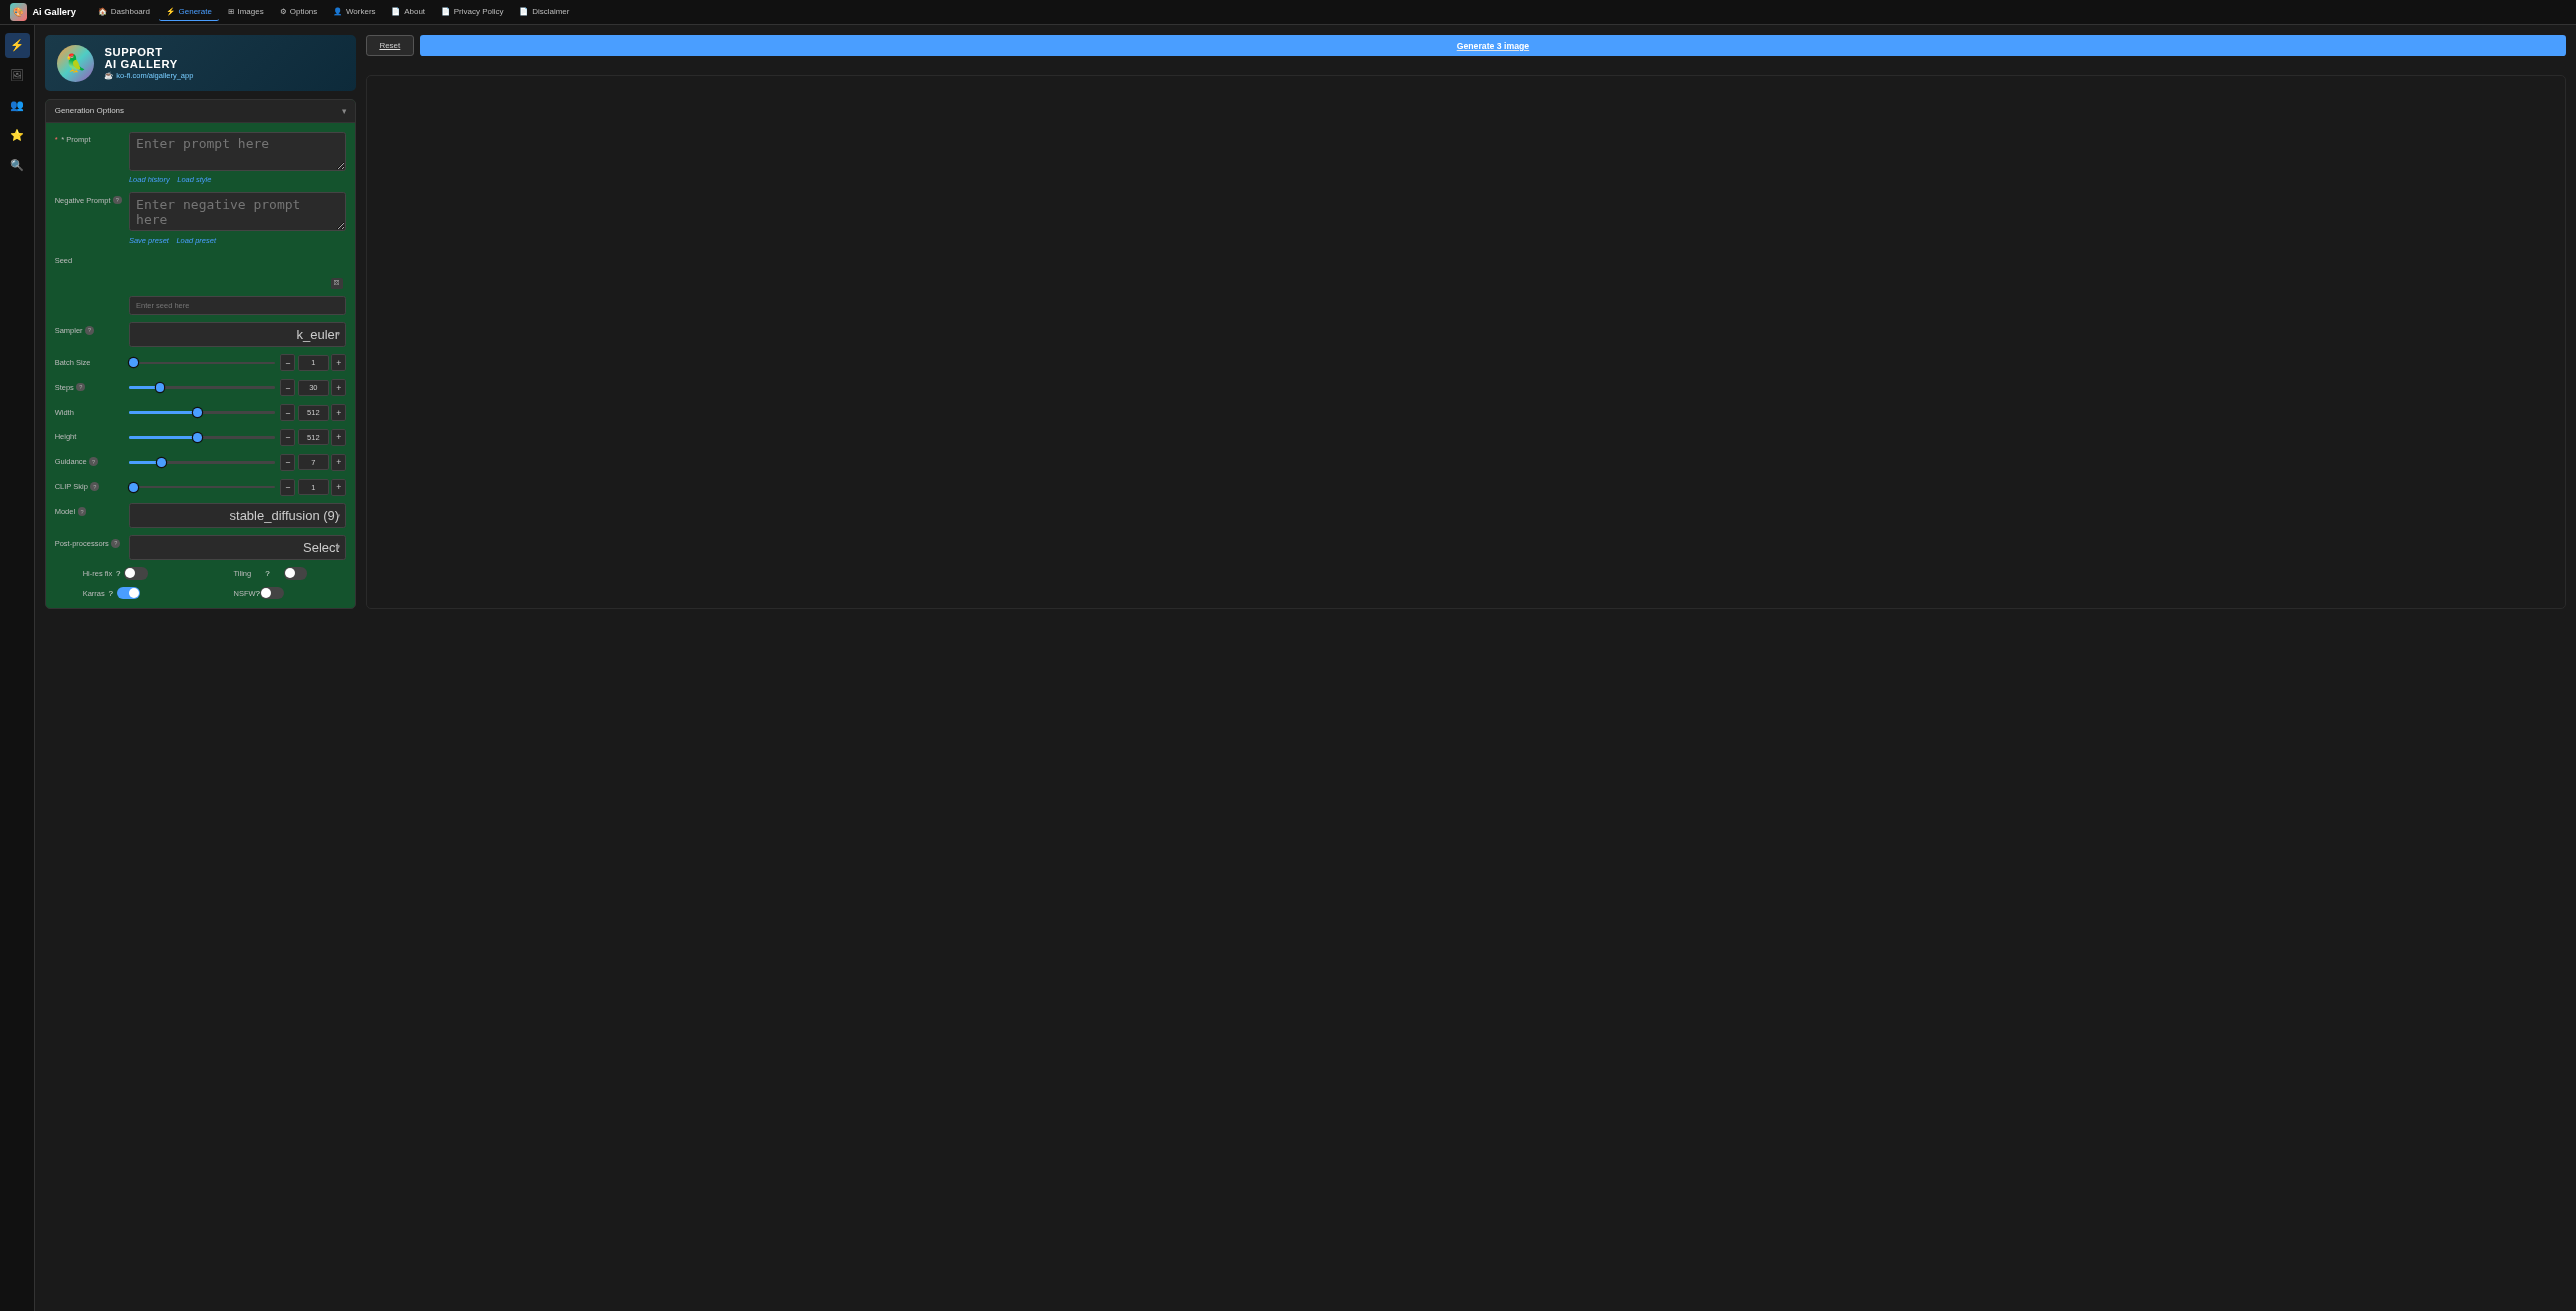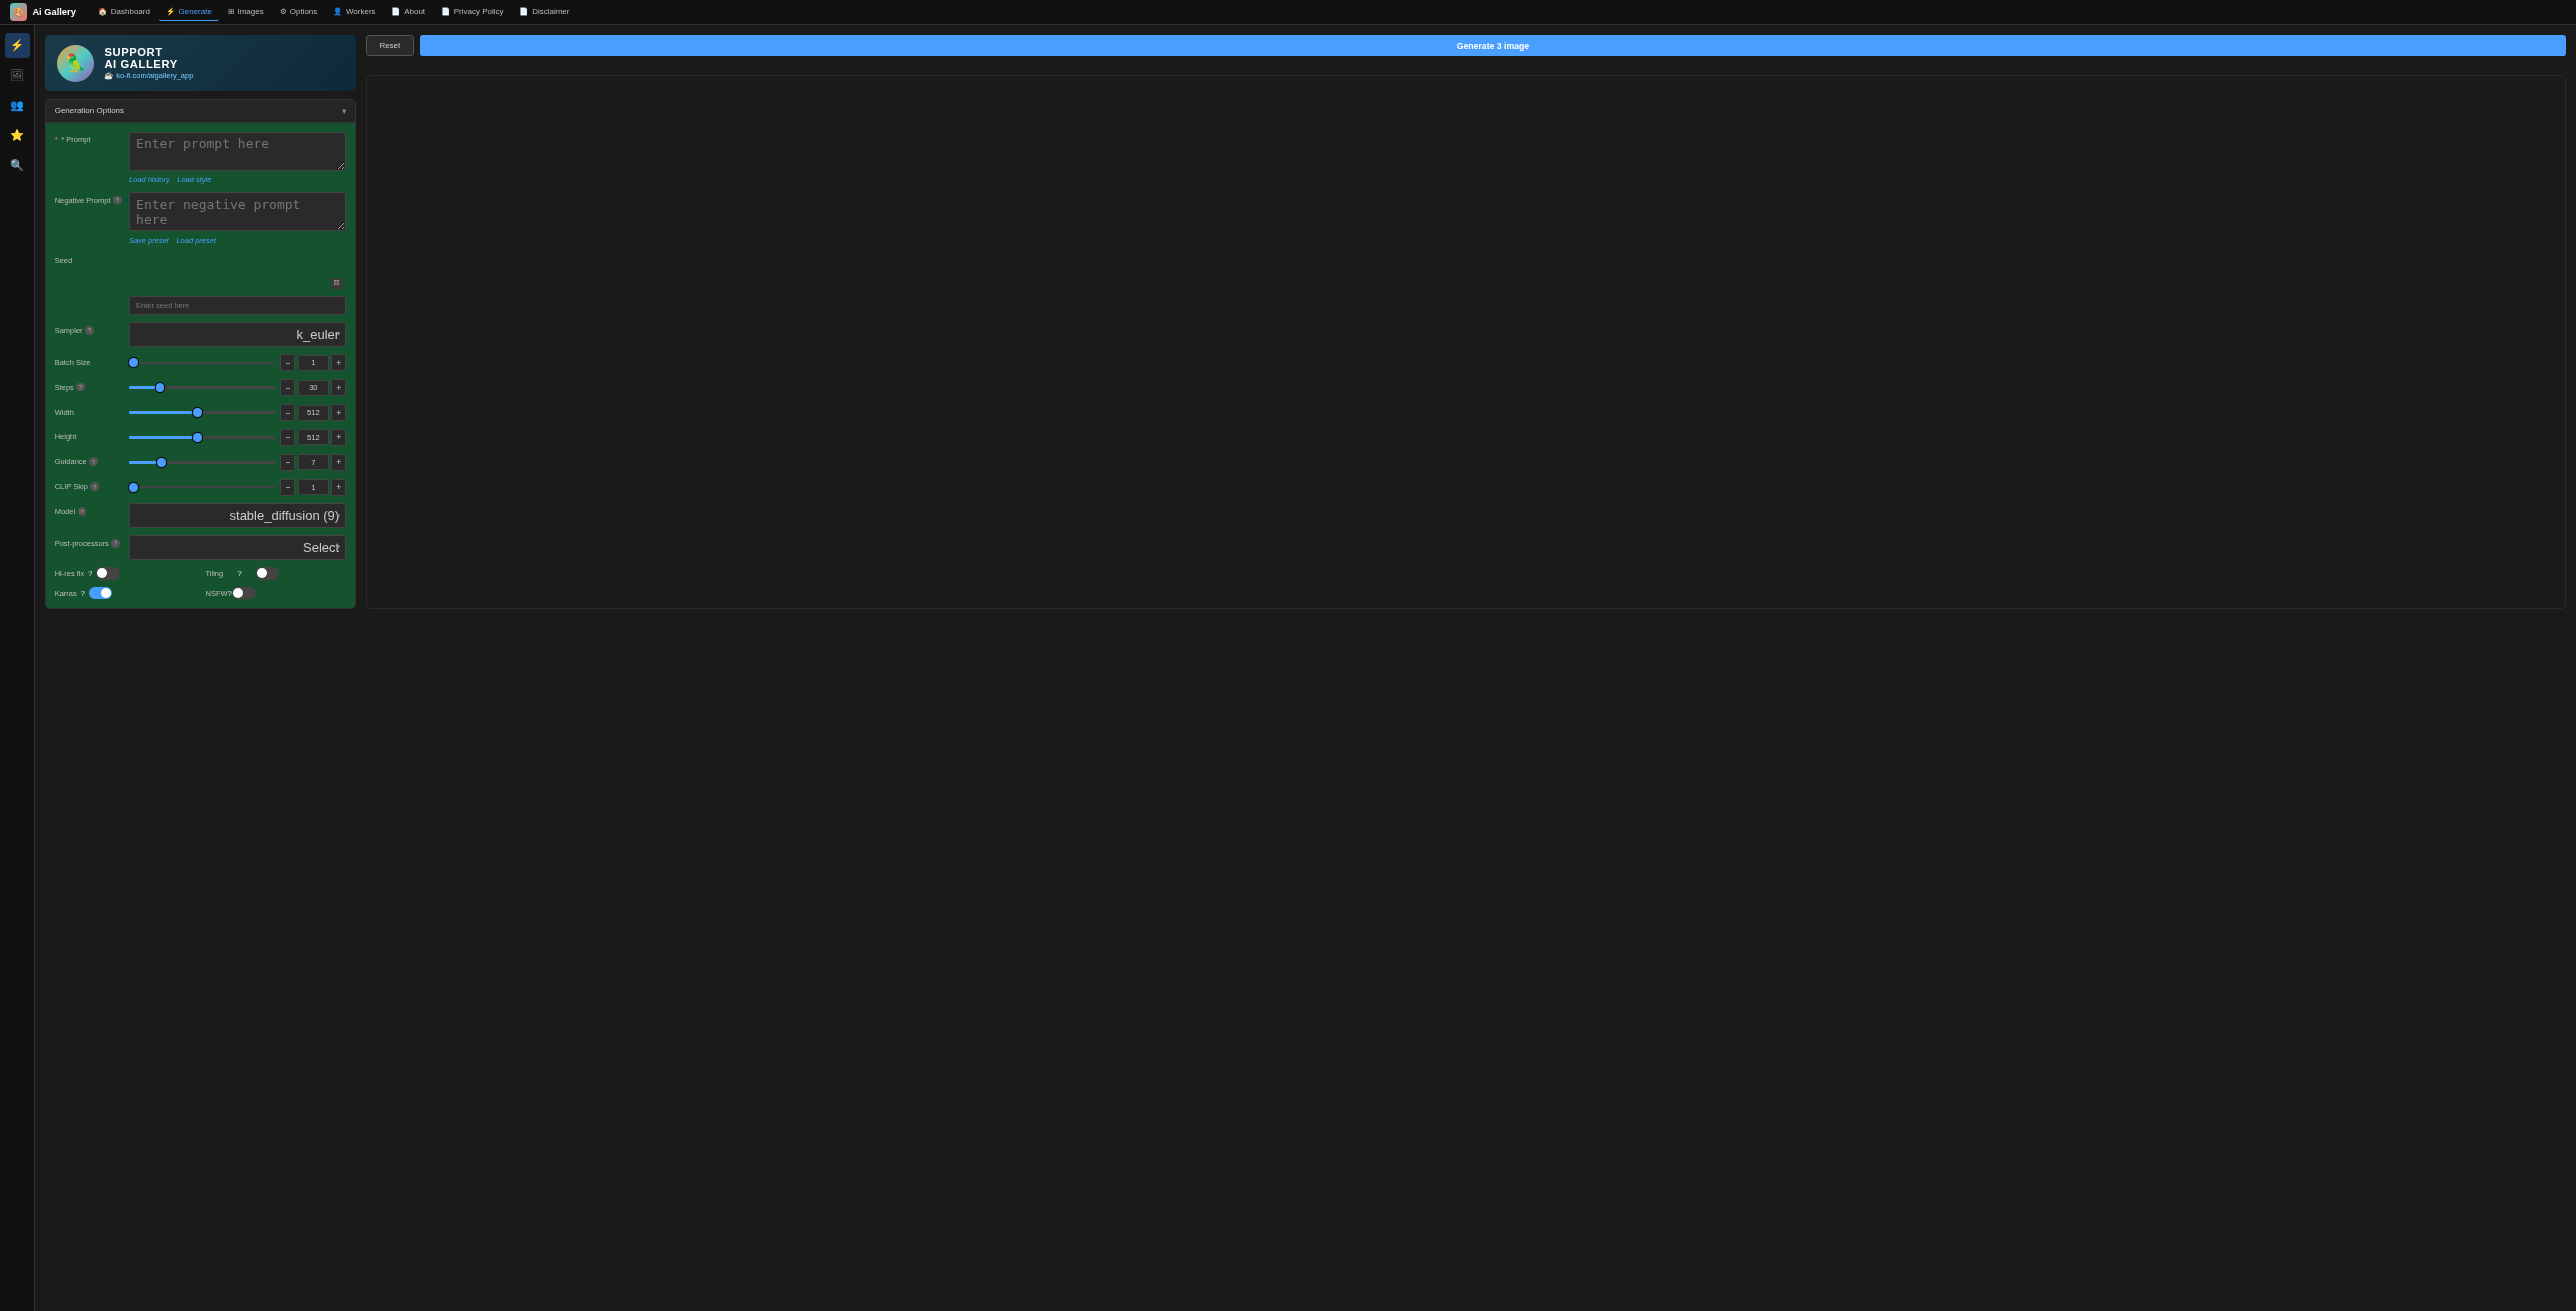--- a/index.html
+++ b/index.html
@@ -348,28 +348,29 @@
     .toggle-switch.on .toggle-knob { left: 12.4px; }
     .toggle-switch.off .toggle-knob { left: 1.2px; }
     .toggle-label {
       font-size: 7.5px;
       color: #bbb;
     }
     .two-col-toggles {
       display: flex;
       gap: 10px;
     }
-    .two-col-toggles > * { flex: 1; }
+    .two-col-toggles > * { flex: 1; margin-left: 28px; }
 
     
     .right-panel {
       flex: 1;
       display: flex;
       flex-direction: column;
       gap: 19px;
+      text-decoration: underline;
     }
     .action-bar {
       display: flex;
       gap: 6.2px;
     }
     .reset-btn {
       background: #2a2a2a;
       border: 0.6px solid #555;
       border-radius: 3.1px;
       color: #ccc;

